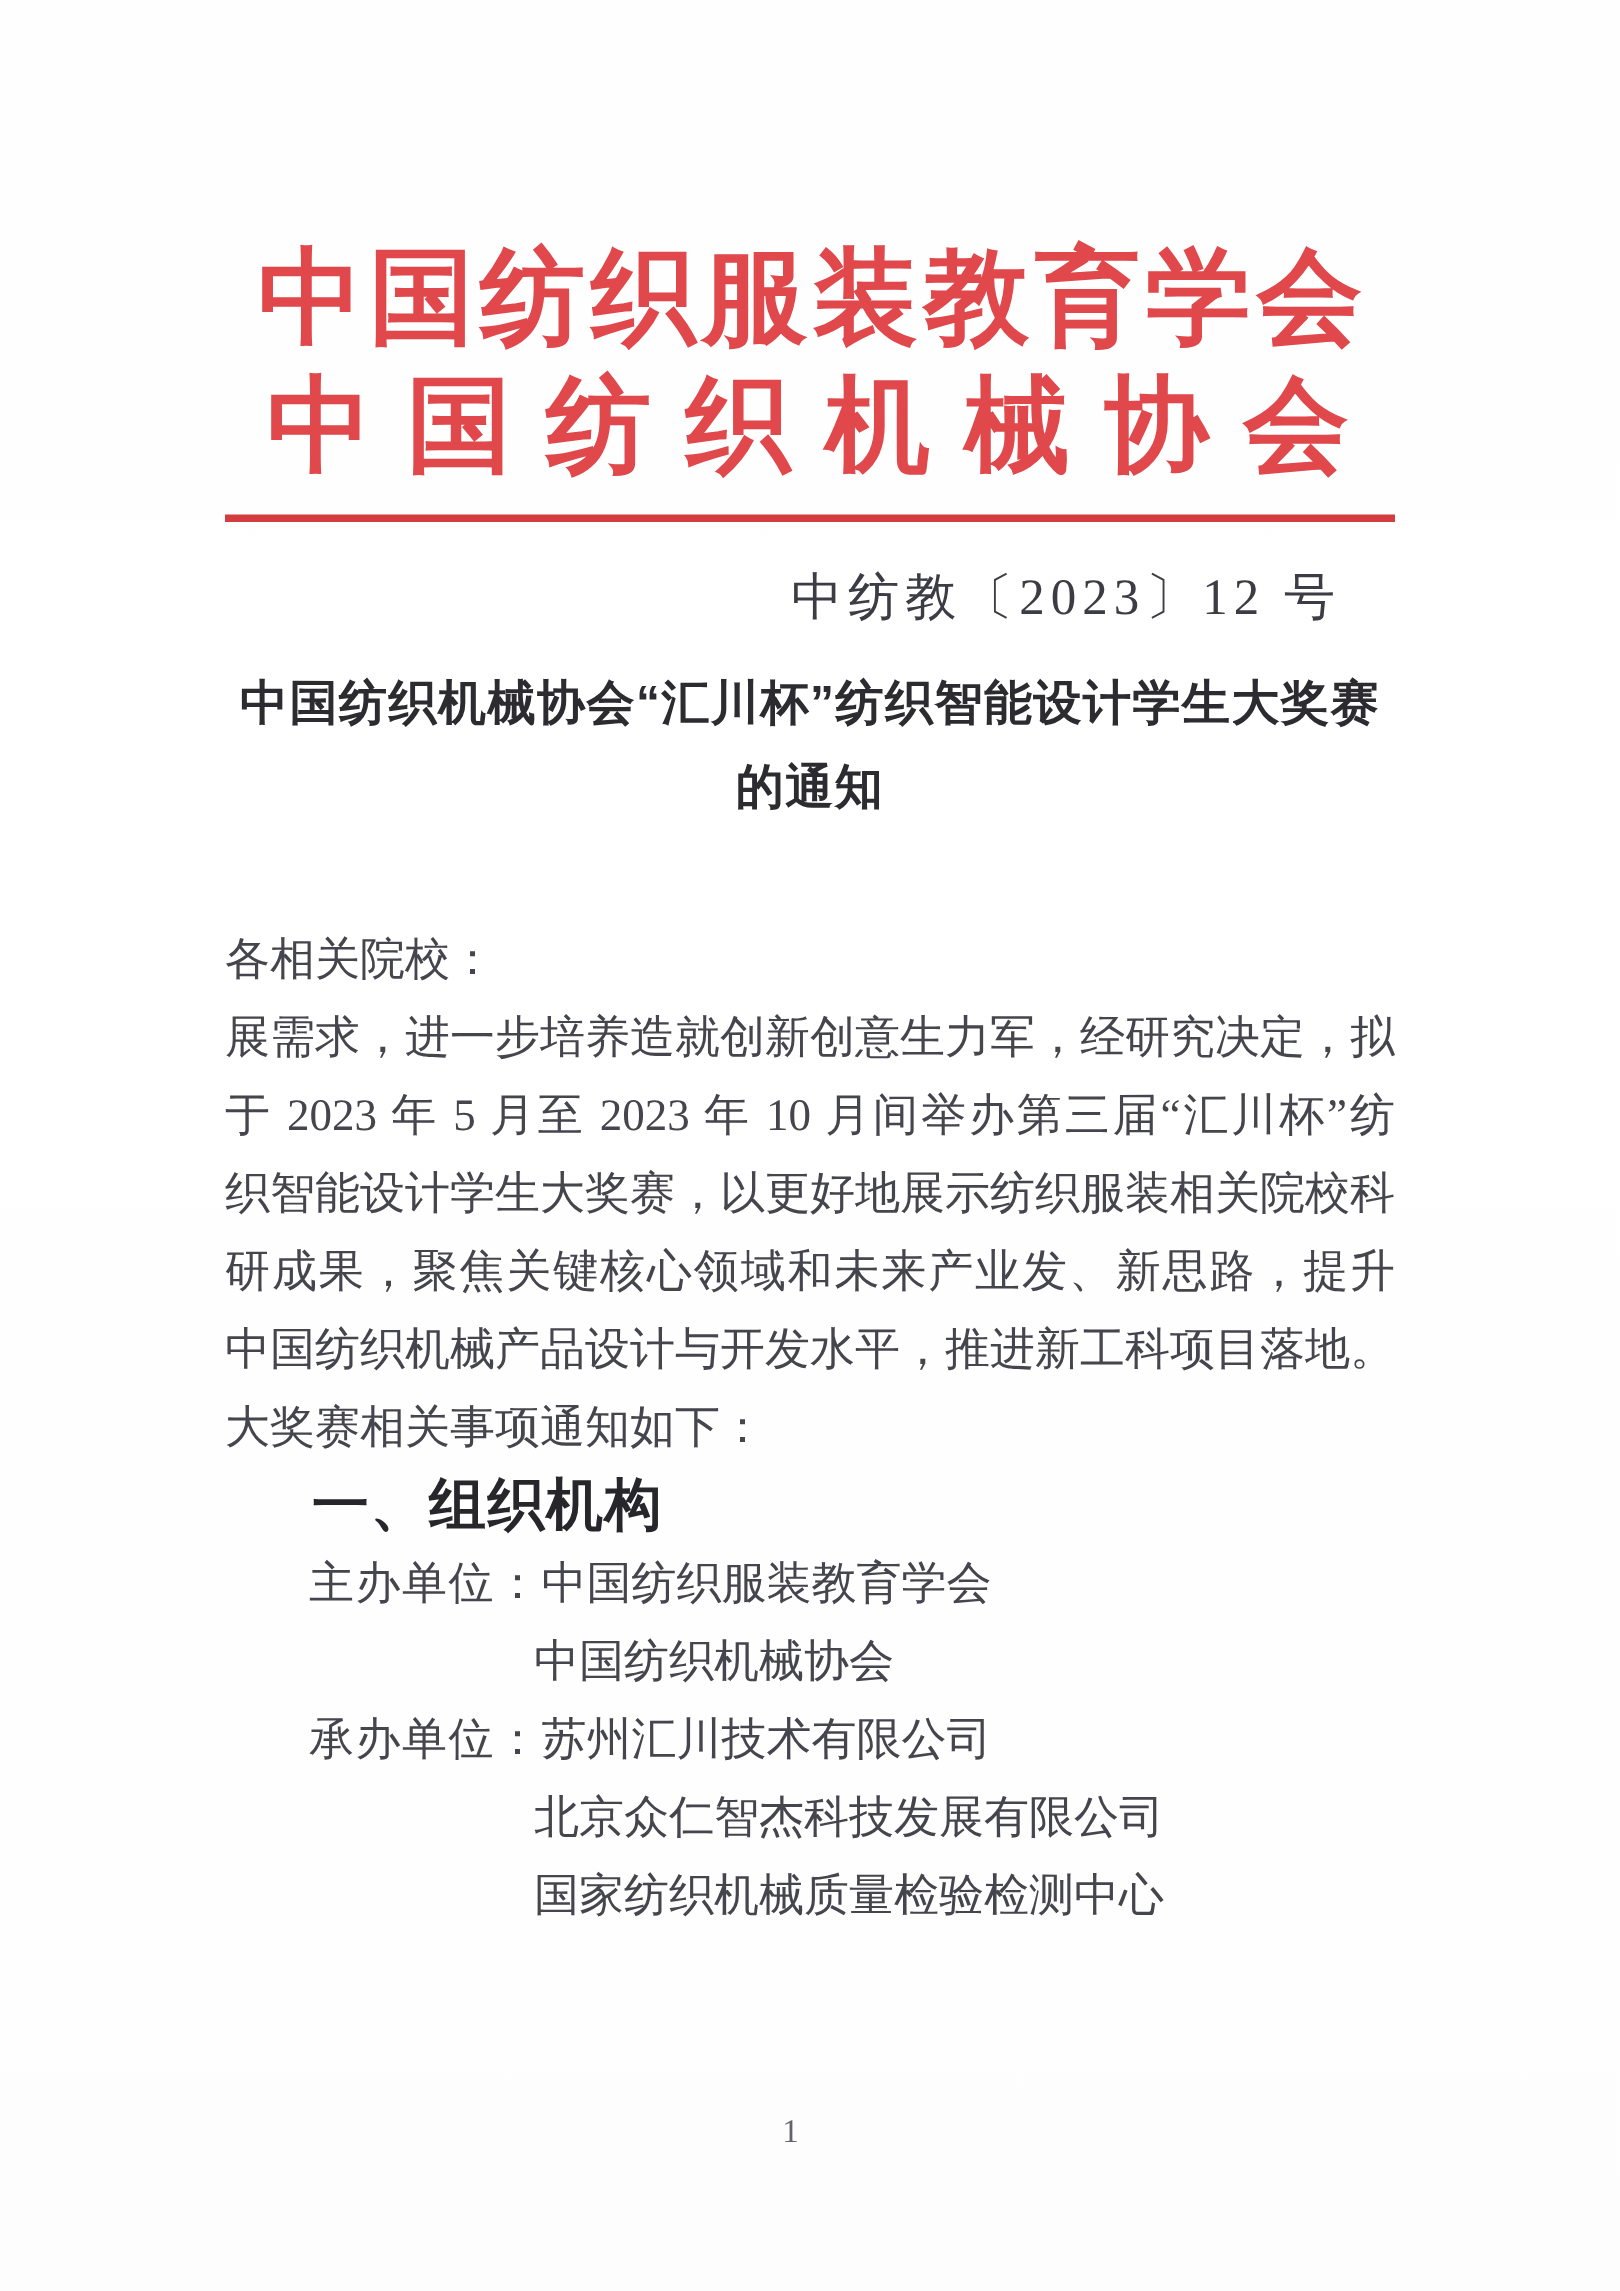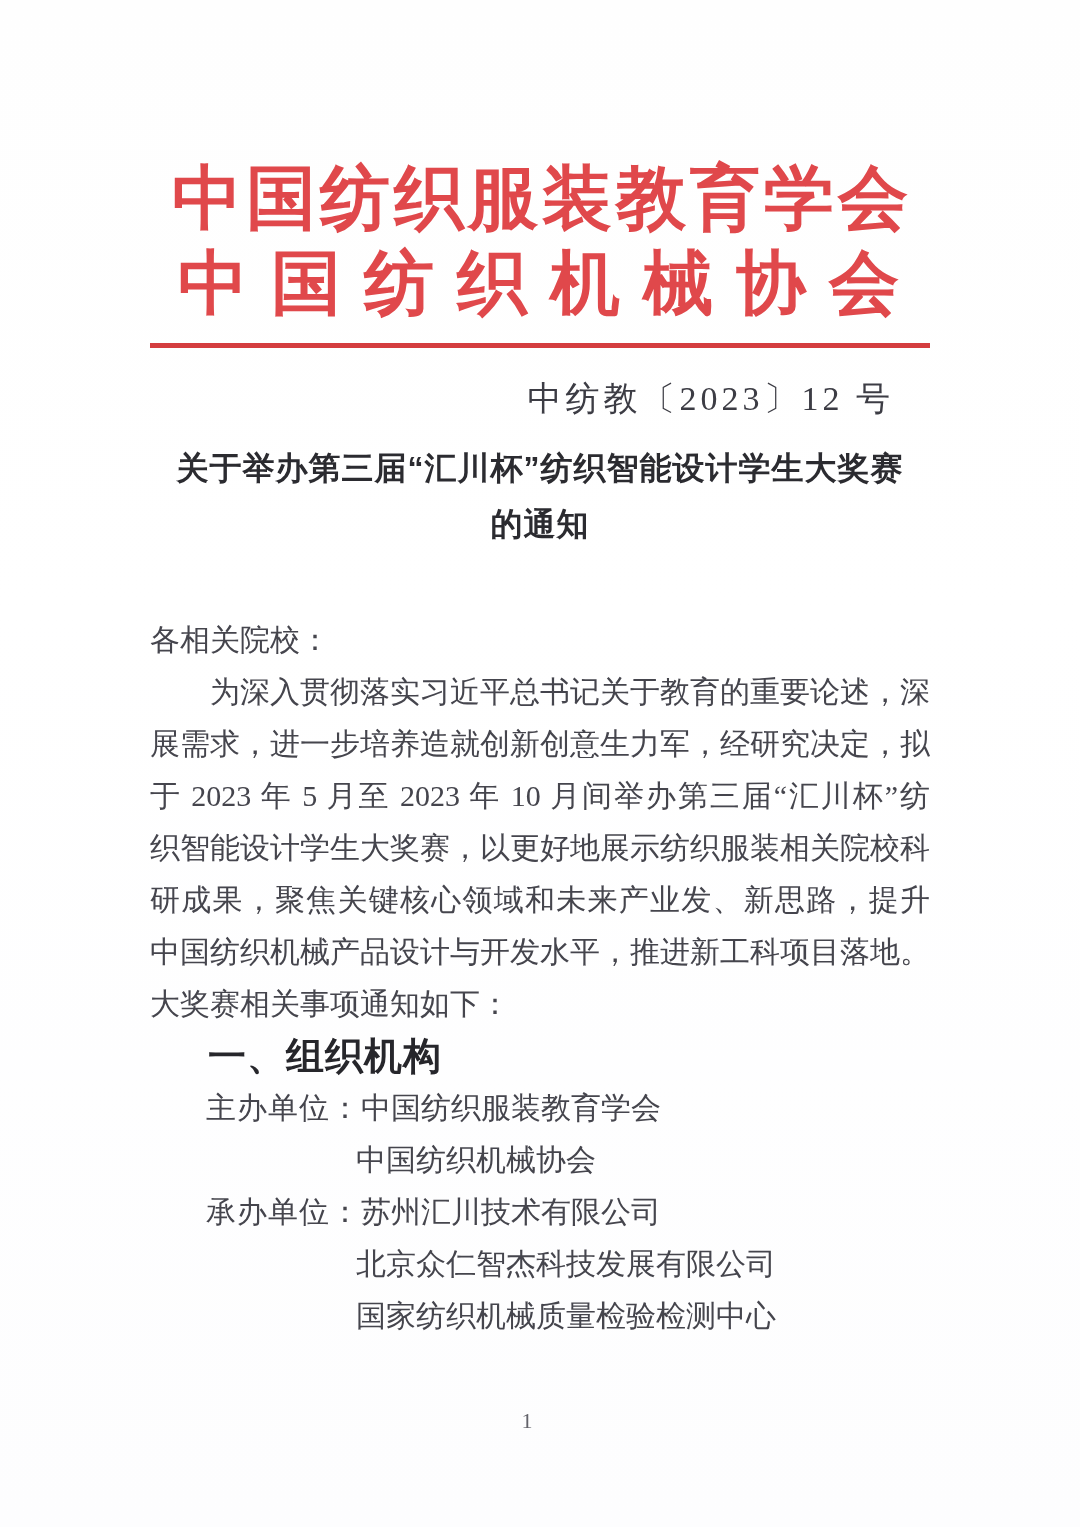--- a/index.html
+++ b/index.html
@@ -101,27 +101,26 @@
 
     <div class="letterhead">
       <div class="lh-line lh-line1">中国纺织服装教育学会</div>
       <div class="lh-line lh-line2">中国纺织机械协会</div>
       <div class="lh-rule"></div>
     </div>
 
     <div class="doc-number">中纺教〔2023〕12 号</div>
 
     <div class="title-block">
-      <div class="title-line">关于举办第三届“汇川杯”纺织智能设计学生大奖赛</div>
+      <div class="title-line">中国纺织机械协会“汇川杯”纺织智能设计学生大奖赛</div>
       <div class="title-line">的通知</div>
     </div>
 
     <div class="body-block">
       <div class="body-line">各相关院校：</div>
-      <div class="para-line para-first">为深入贯彻落实习近平总书记关于教育的重要论述，深</div>
       <div class="para-line">展需求，进一步培养造就创新创意生力军，经研究决定，拟</div>
       <div class="para-line">于 2023 年 5 月至 2023 年 10 月间举办第三届“汇川杯”纺</div>
       <div class="para-line">织智能设计学生大奖赛，以更好地展示纺织服装相关院校科</div>
       <div class="para-line">研成果，聚焦关键核心领域和未来产业发、新思路，提升</div>
       <div class="para-line">中国纺织机械产品设计与开发水平，推进新工科项目落地。</div>
       <div class="para-line para-last">大奖赛相关事项通知如下：</div>
 
       <div class="section-heading">一、组织机构</div>
 
       <div class="org-row">

